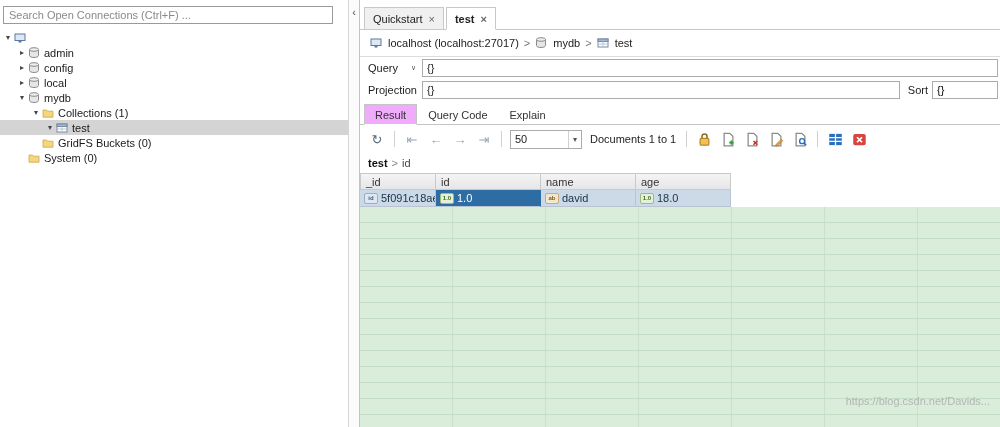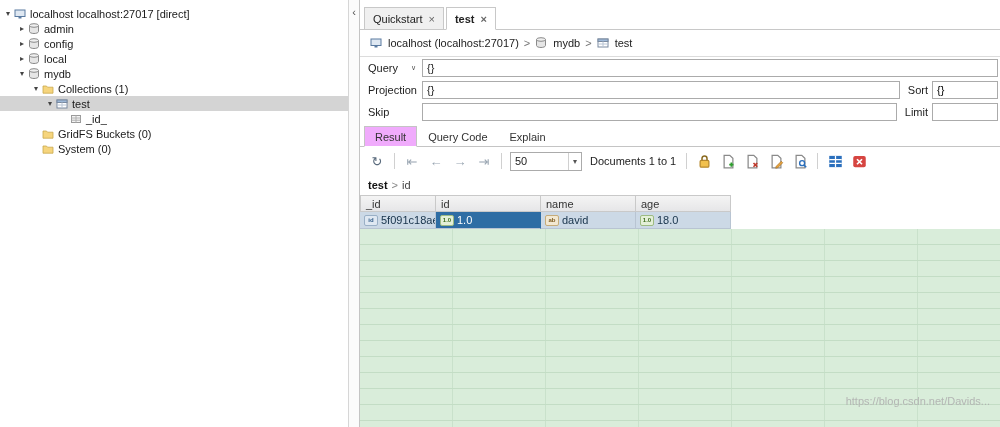--- a/index.html
+++ b/index.html
@@ -100,31 +100,31 @@
       repeating-linear-gradient(to right, transparent 0 92px, #c9e1cb 92px 93px);
   }
   .watermark { position:absolute; right:10px; bottom:20px; color:rgba(175,175,175,0.9); font-size:11px; }
 </style>
 </head>
 <body>
 
 <div class="window">
 
   <aside class="sidebar">
+    <input class="search" type="text" placeholder="Search Open Connections (Ctrl+F) ..." style="">
     <div class="tree">
 
       <div class="tree-row" style="padding-left:2px">
         <span class="twisty">▾</span>
         <span class="ticon">
           <svg viewBox="0 0 12 12">
               <rect x="1" y="2" width="10" height="6.5" fill="#dfe8f2" stroke="#5a7aa0"></rect>
               <rect x="4.5" y="9" width="3" height="1.5" fill="#5a7aa0"></rect>
             </svg>
         </span>
-        <span class="tlabel">localhost localhost:27017 [direct]</span>
       </div>
 
       <div class="tree-row" style="padding-left:16px">
         <span class="twisty">▸</span>
         <span class="ticon">
           <svg viewBox="0 0 12 12">
               <path d="M1.5 2.5 v6 c0 1.1 2 2 4.5 2 s4.5 -0.9 4.5 -2 v-6" fill="#e6e6e6" stroke="#8a8a8a"></path>
               <ellipse cx="6" cy="2.5" rx="4.5" ry="1.8" fill="#efefef" stroke="#8a8a8a"></ellipse>
             </svg>
         </span>
@@ -180,45 +180,33 @@
           <svg viewBox="0 0 12 12">
               <rect x="1" y="2" width="10" height="8" fill="#fff" stroke="#7a8aa0"></rect>
               <rect x="1" y="2" width="10" height="2.5" fill="#9db8d8" stroke="#7a8aa0"></rect>
               <line x1="1" y1="7" x2="11" y2="7" stroke="#b8c4d4"></line>
               <line x1="6" y1="4.5" x2="6" y2="10" stroke="#b8c4d4"></line>
             </svg>
         </span>
         <span class="tlabel">test</span>
       </div>
 
-      <div class="tree-row" style="padding-left:58px">
-        <span class="tspacer"></span>
-        <span class="ticon">
-          <svg viewBox="0 0 12 12">
-              <rect x="1.5" y="2.5" width="9" height="7" fill="#f4f4f4" stroke="#9a9a9a"></rect>
-              <line x1="1.5" y1="5" x2="10.5" y2="5" stroke="#b0b0b0"></line>
-              <line x1="1.5" y1="7.2" x2="10.5" y2="7.2" stroke="#b0b0b0"></line>
-              <line x1="6" y1="2.5" x2="6" y2="9.5" stroke="#b0b0b0"></line>
-            </svg>
-        </span>
-        <span class="tlabel">_id_</span>
-      </div>
 
 
       <div class="tree-row" style="padding-left:30px">
         <span class="tspacer"></span>
         <span class="ticon">
           <svg viewBox="0 0 12 12">
               <path d="M1 3 h3.5 l1 1.2 H11 v6 H1z" fill="#f6d57d" stroke="#c9a84c" stroke-width="0.8"></path>
             </svg>
         </span>
         <span class="tlabel">GridFS Buckets (0)</span>
       </div>
 
-      <div class="tree-row" style="padding-left:30px">
+      <div class="tree-row" style="padding-left:16px">
         <span class="tspacer"></span>
         <span class="ticon">
           <svg viewBox="0 0 12 12">
               <path d="M1 3 h3.5 l1 1.2 H11 v6 H1z" fill="#f6d57d" stroke="#c9a84c" stroke-width="0.8"></path>
             </svg>
         </span>
         <span class="tlabel">System (0)</span>
       </div>
 
     </div>
@@ -279,28 +267,20 @@
 
     <div class="qrow">
       <span class="qlabel">
         <span>Projection</span>
       </span>
       <input class="qinput" type="text" value="{}" style="">
       <span class="qside-label">Sort</span>
       <input class="qside-input" type="text" value="{}" style="">
     </div>
 
-    <div class="qrow">
-      <span class="qlabel">
-        <span>Skip</span>
-      </span>
-      <input class="qinput" type="text" value="" style="">
-      <span class="qside-label">Limit</span>
-      <input class="qside-input" type="text" value="" style="">
-    </div>
 
     <div class="rtabs">
       <div class="rtab active">Result</div>
       <div class="rtab">Query Code</div>
       <div class="rtab">Explain</div>
     </div>
 
     <div class="toolbar">
       <span class="tbtn glyph">↻</span>
       <span class="tsep"></span>

